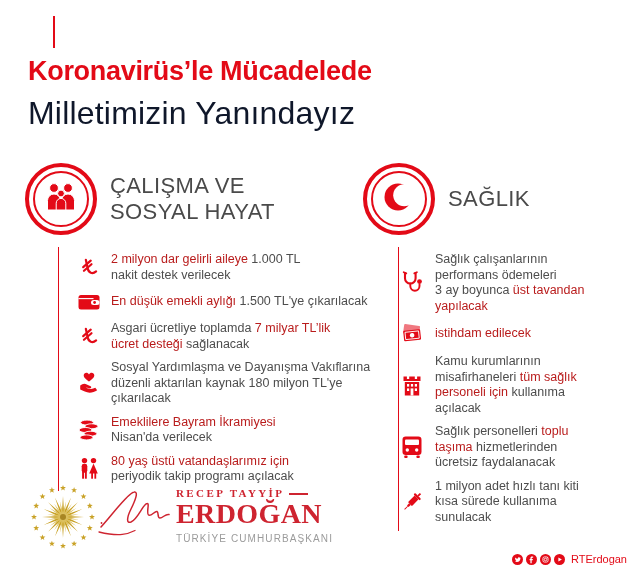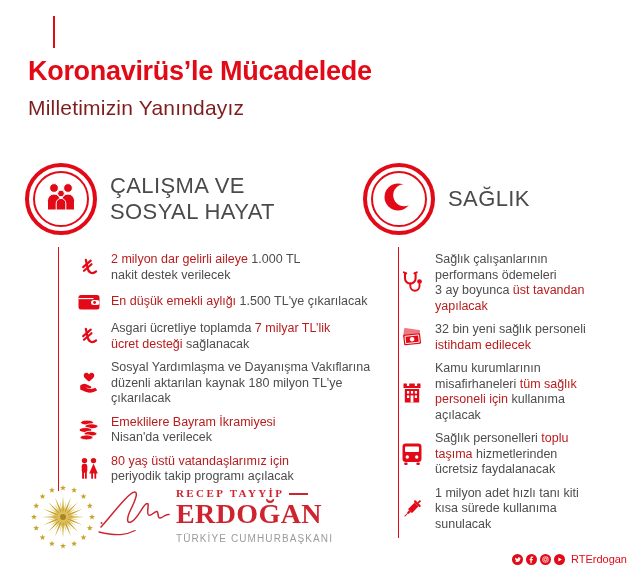--- a/index.html
+++ b/index.html
@@ -5,21 +5,21 @@
   html,body{margin:0;padding:0;background:#fff;}
   .canvas{position:relative;width:640px;height:579px;background:#ffffff;overflow:hidden;
           font-family:"Liberation Sans","DejaVu Sans",sans-serif;}
 
   
   .top-tick{position:absolute;left:53px;top:16px;width:2px;height:32px;background:#E30A17;}
 
   
   .header{position:absolute;left:28px;top:57px;}
   .title{font-size:27px;font-weight:700;color:#E30A17;letter-spacing:-0.3px;line-height:1.1;}
-  .subtitle{font-size:21px;font-weight:400;color:#7f1d1d;margin-top:9px;letter-spacing:0.2px;line-height:1.1;}
+  .subtitle{font-size:32px;font-weight:400;color:#0f172a;margin-top:9px;letter-spacing:0.2px;line-height:1.1;}
 
   
   .col{position:absolute;top:163px;}
   .col.left{left:25px;width:348px;}
   .col.right{left:363px;width:270px;}
 
   .sec-head{display:flex;align-items:center;gap:13px;}
   .ring{width:64px;height:64px;border:4px solid #E30A17;border-radius:50%;
         display:flex;align-items:center;justify-content:center;flex:none;background:#fff;}
   .ring-inner{width:52px;height:52px;border:2px solid #E30A17;border-radius:50%;
@@ -204,22 +204,21 @@
               <g transform="rotate(8 13 12)">
                 <rect x="4" y="3" width="16" height="9.5" rx="1" fill="#E30A17" opacity="0.55"></rect>
               </g>
               <g transform="rotate(-6 13 12)">
                 <rect x="4.5" y="8" width="17" height="10.5" rx="1" fill="#E30A17"></rect>
                 <rect x="6.2" y="9.6" width="13.6" height="7.3" fill="none" stroke="#fff" stroke-width="0.9"></rect>
                 <circle cx="13" cy="13.2" r="2.3" fill="#fff"></circle>
               </g>
             </svg>
           </span>
-          <div class="tx"><span>32 bin yeni sağlık personeli
-</span><b>istihdam edilecek</b></div>
+          <div class="tx"><b>istihdam edilecek</b></div>
         </div>
         <div class="item">
           <span class="ic">
             <svg width="24" height="26" viewBox="0 0 24 26" fill="#E30A17">
               <path d="M3.5 9 V4.5 h3.4 V7 h2.3 V4.5 h5.6 V7 h2.3 V4.5 h3.4 V9 z"></path>
               <rect x="4.8" y="10" width="14.4" height="13.5"></rect>
               <g fill="#fff">
                 <rect x="7" y="12" width="2.2" height="2.6"></rect>
                 <rect x="10.9" y="12" width="2.2" height="2.6"></rect>
                 <rect x="14.8" y="12" width="2.2" height="2.6"></rect>

